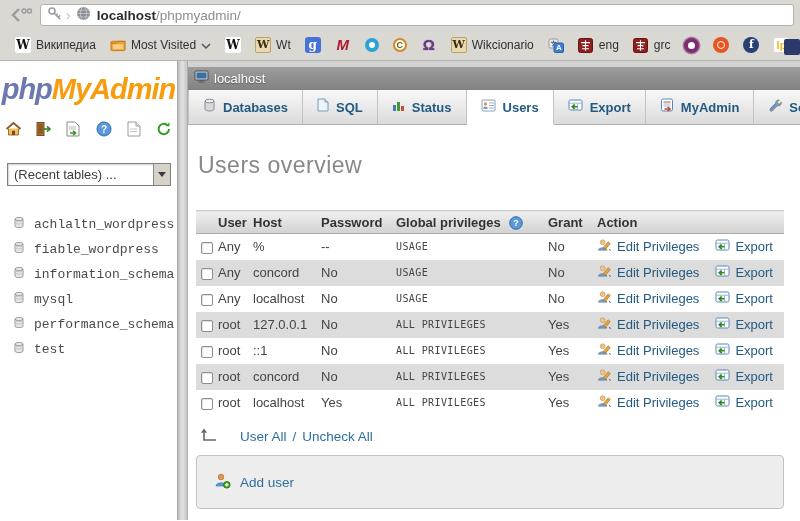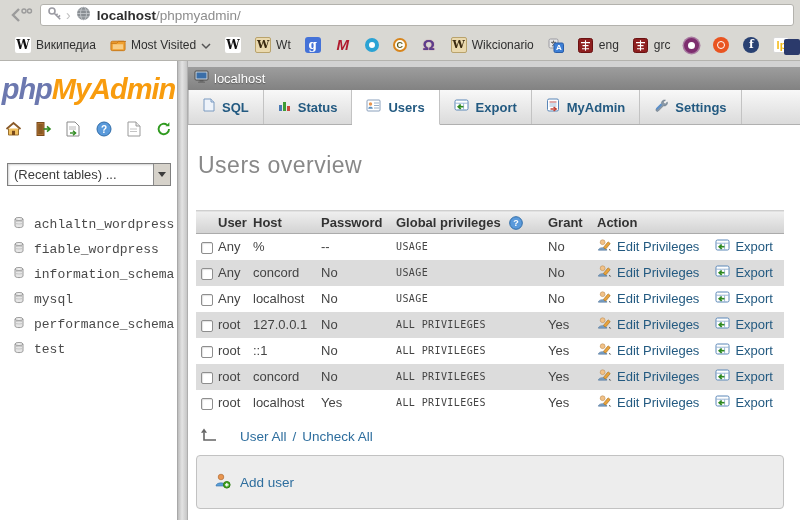--- a/index.html
+++ b/index.html
@@ -342,20 +342,27 @@
               <rect x="1" y="1" width="13" height="9" rx="1" fill="#cfd6dd" stroke="#4a4a4a"></rect>
               <rect x="2.5" y="2.5" width="10" height="6" fill="#3a6ea8"></rect>
               <rect x="5.5" y="10" width="4" height="1.6" fill="#5a5a5a"></rect>
               <rect x="4" y="11.6" width="7" height="1.2" fill="#6a6a6a"></rect>
             </svg></span>
         <span class="slabel">localhost</span>
       </div>
 
       <div class="tabs">
         <div class="tab">
+          <span><svg width="13" height="14" viewBox="0 0 13 14">
+                <path d="M2 3v8c0 1.2 2 2 4.5 2s4.5-.8 4.5-2V3" fill="#d8d8de" stroke="#8a8a96"></path>
+                <ellipse cx="6.5" cy="3" rx="4.5" ry="1.8" fill="#eee" stroke="#8a8a96"></ellipse>
+              </svg></span>
+          <span class="tlabel">Databases</span>
+        </div>
+        <div class="tab">
           <span><svg width="12" height="14" viewBox="0 0 12 14">
                 <path d="M1 1h7l3 3v9H1z" fill="#eef3fa" stroke="#7a9ac0"></path>
                 <path d="M8 1v3h3" fill="#d5e2f2" stroke="#7a9ac0"></path>
               </svg></span>
           <span class="tlabel">SQL</span>
         </div>
         <div class="tab">
           <span><svg width="13" height="13" viewBox="0 0 13 13">
                 <rect x="1" y="6" width="3" height="6" fill="#4a7ab5"></rect>
                 <rect x="5" y="3" width="3" height="9" fill="#3f9c35"></rect>

